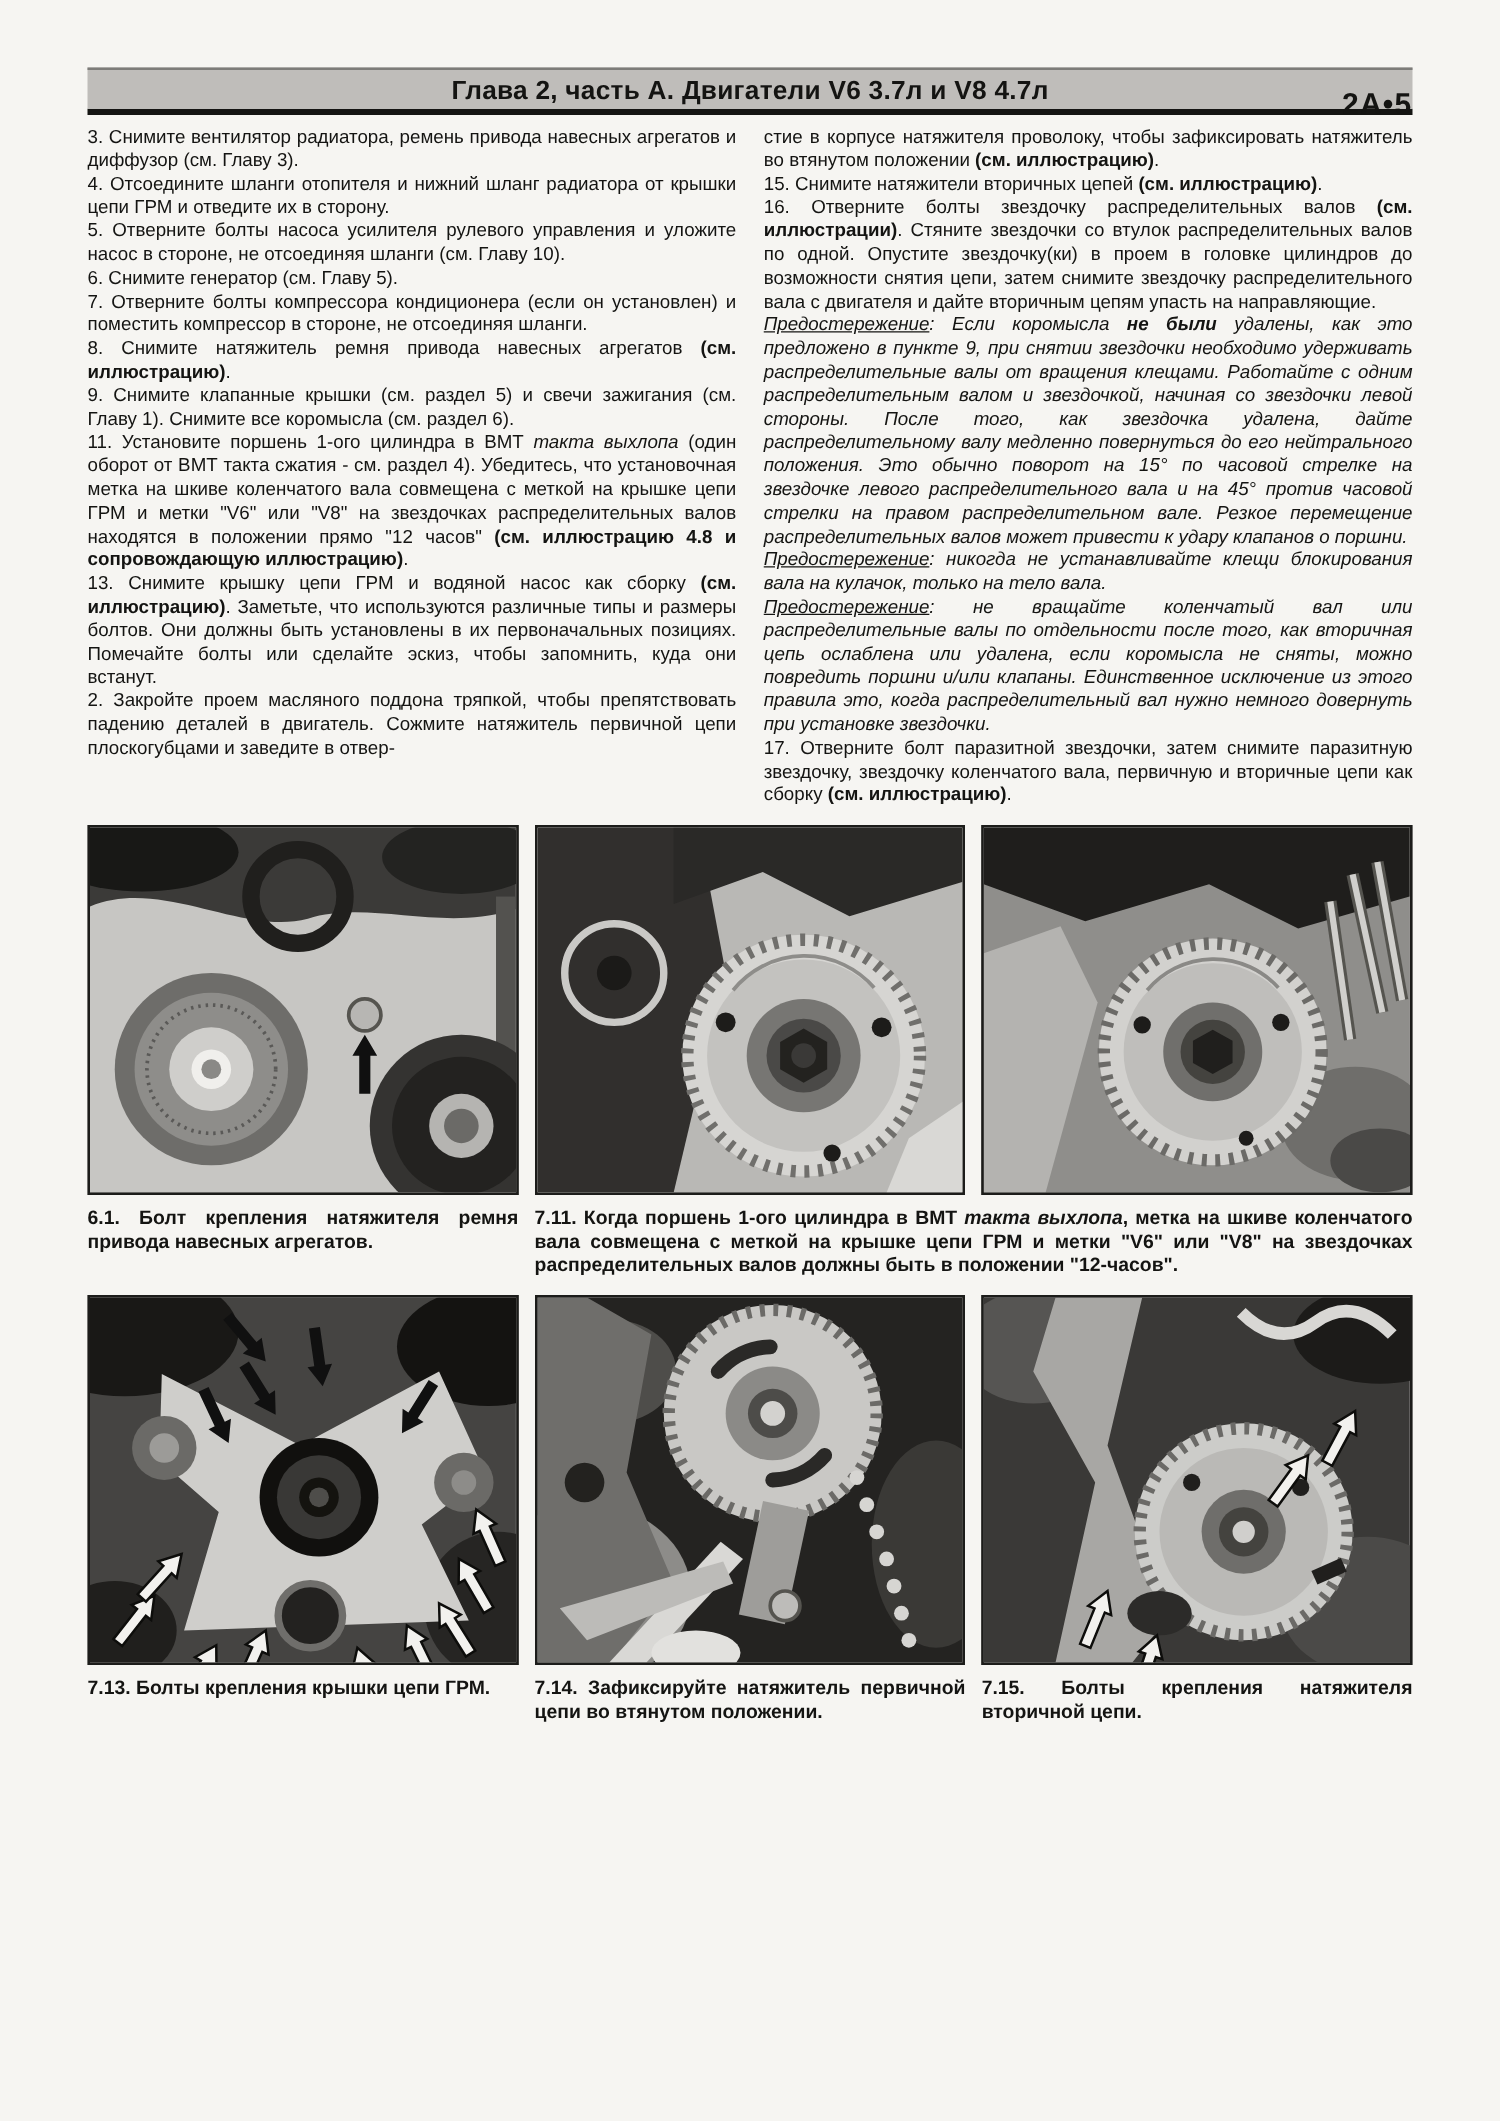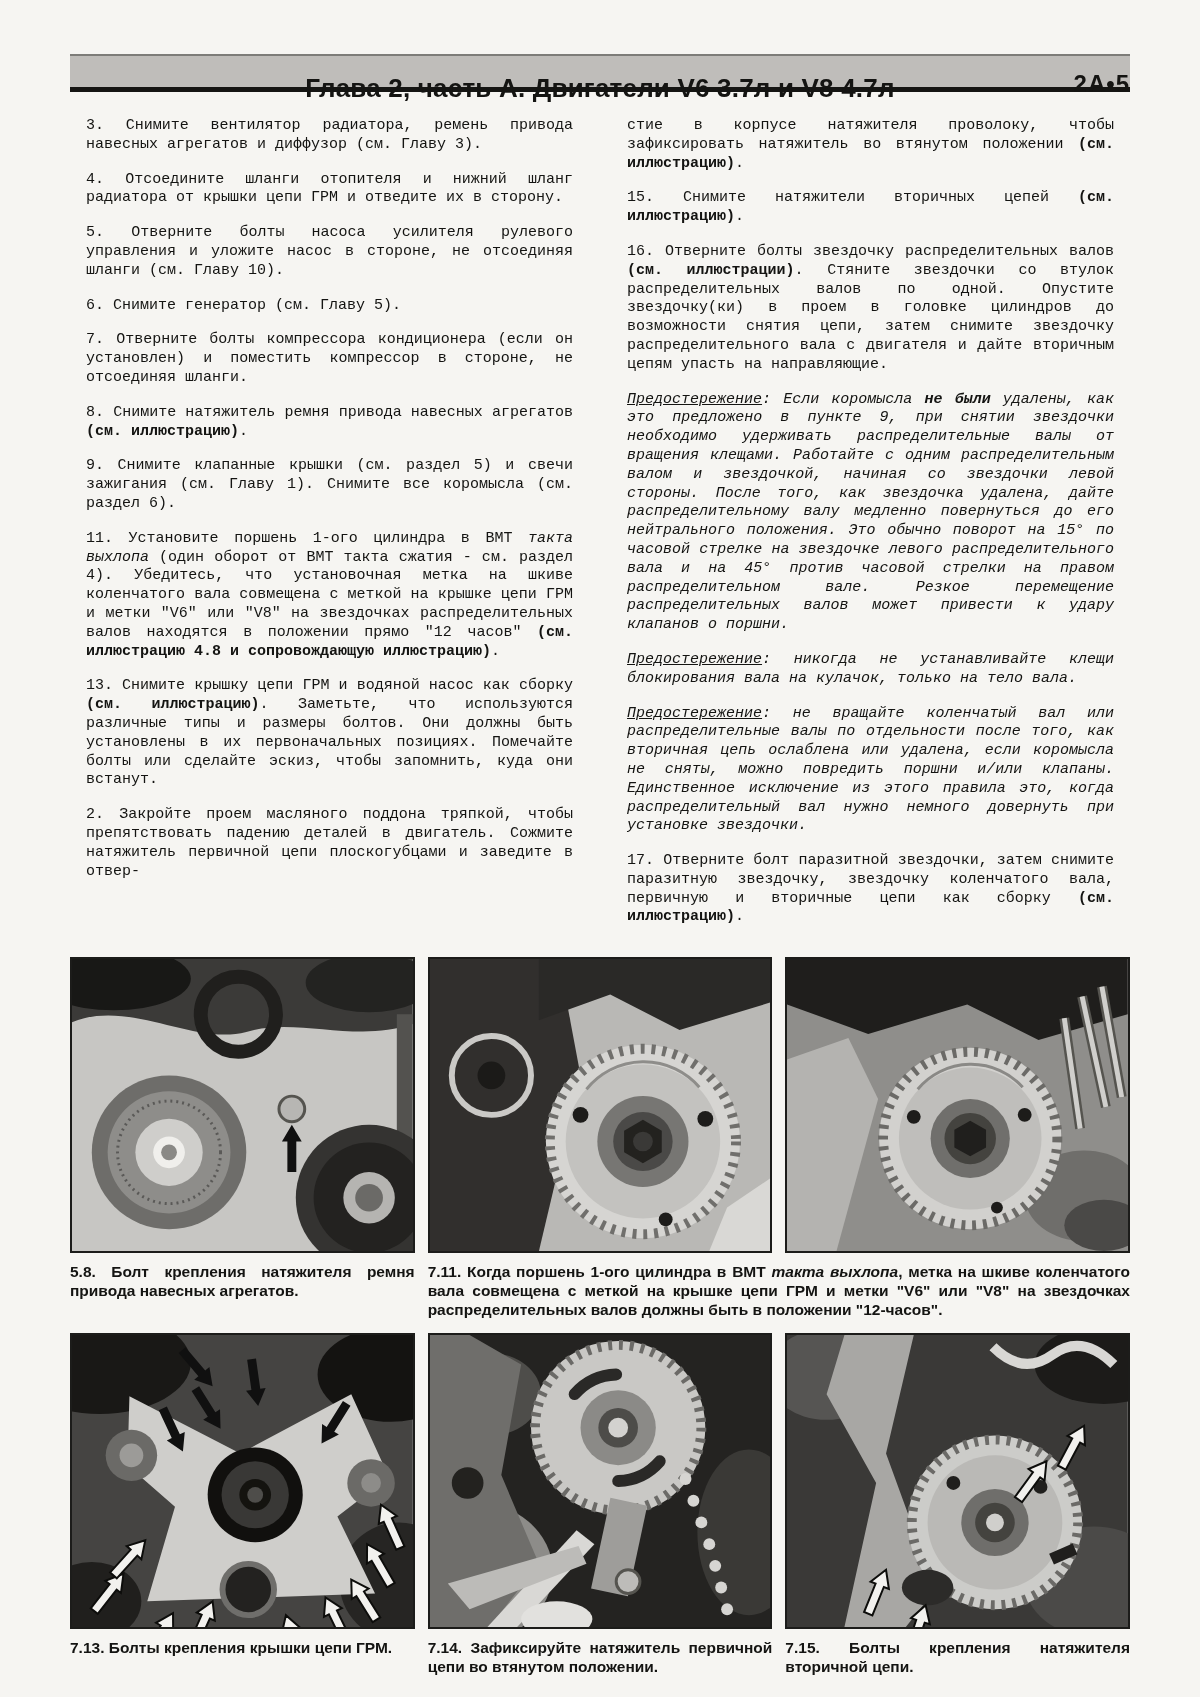--- a/index.html
+++ b/index.html
@@ -5,26 +5,26 @@
   html,body{margin:0;padding:0;}
   body{
     width:1200px;height:1697px;overflow:hidden;
     background:#f6f5f2;color:#141412;
     font-family:"Liberation Sans","DejaVu Sans",sans-serif;
   }
   .page{width:1060px;margin:0 auto;padding-top:54px;}
   
   .hdrwrap{border-bottom:5px solid #151513;}
   .hdr{position:relative;height:33px;background:#bfbdba;border-top:2px solid #7d7c79;box-sizing:border-box;}
-  .hdr-title{position:absolute;left:0;right:0;top:17px;text-align:center;font-weight:700;font-size:26px;letter-spacing:.2px;}
+  .hdr-title{position:absolute;left:0;right:0;top:5px;text-align:center;font-weight:700;font-size:21px;letter-spacing:.2px;}
   .hdr-num{position:absolute;right:0;top:14px;font-weight:700;font-size:24px;letter-spacing:1px;}
   
   .cols{display:flex;gap:22px;margin-top:9px;}
   .col{flex:1;font-size:15px;line-height:18.8px;text-align:justify;}
-  .col p{margin:16px;font-family:Liberation Mono, monospace;}
+  .col p{margin:0;}
   .note,.caution{font-style:italic;margin:4px 0 3px 0;}
   .lbl{text-decoration:underline;}
   .bi{font-weight:700;font-style:italic;}
   
   .fig-row{display:grid;grid-template-columns:1fr 1fr 1fr;gap:13px;margin-top:14px;}
   .photo{height:296px;border:2px solid #1c1c1a;box-sizing:border-box;background:#9a9998;overflow:hidden;}
   .photo svg{display:block;width:100%;height:100%;}
   .cap-row{display:grid;grid-template-columns:1fr 1fr 1fr;gap:13px;margin-top:9px;}
   .cap{font-weight:700;font-size:15.5px;line-height:19px;text-align:justify;}
   .span2{grid-column:2/4;}
@@ -146,21 +146,21 @@
         <circle cx="185" cy="182" r="26" fill="#44433f"></circle>
         <polygon points="185,164 201,173 201,191 185,200 169,191 169,173" fill="#201f1d"></polygon>
         <circle cx="128" cy="160" r="7" fill="#1d1c1a"></circle>
         <circle cx="240" cy="158" r="7" fill="#1d1c1a"></circle>
         <circle cx="212" cy="252" r="6" fill="#1d1c1a"></circle>
       </svg>
     </div>
   </div>
 
   <div class="cap-row">
-    <div class="cap">5.8. Болт крепления натяжителя ремня привода навесных агрегатов.</div>
+    <div class="cap">6.1. Болт крепления натяжителя ремня привода навесных агрегатов.</div>
     <div class="cap span2"><span>7.11. Когда поршень 1-ого цилиндра в ВМТ </span><span class="bi">такта выхлопа</span><span>, метка на шкиве коленчатого вала совмещена с меткой на крышке цепи ГРМ и метки "V6" или "V8" на звездочках распределительных валов должны быть в положении "12-часов".</span></div>
   </div>
 
   <div class="fig-row">
 
     <div class="photo">
       <svg viewBox="0 0 344 296" preserveAspectRatio="none">
         <rect width="344" height="296" fill="#454442"></rect>
         <ellipse cx="28" cy="28" rx="92" ry="52" fill="#191816"></ellipse>
         <ellipse cx="322" cy="40" rx="74" ry="48" fill="#141311"></ellipse>

